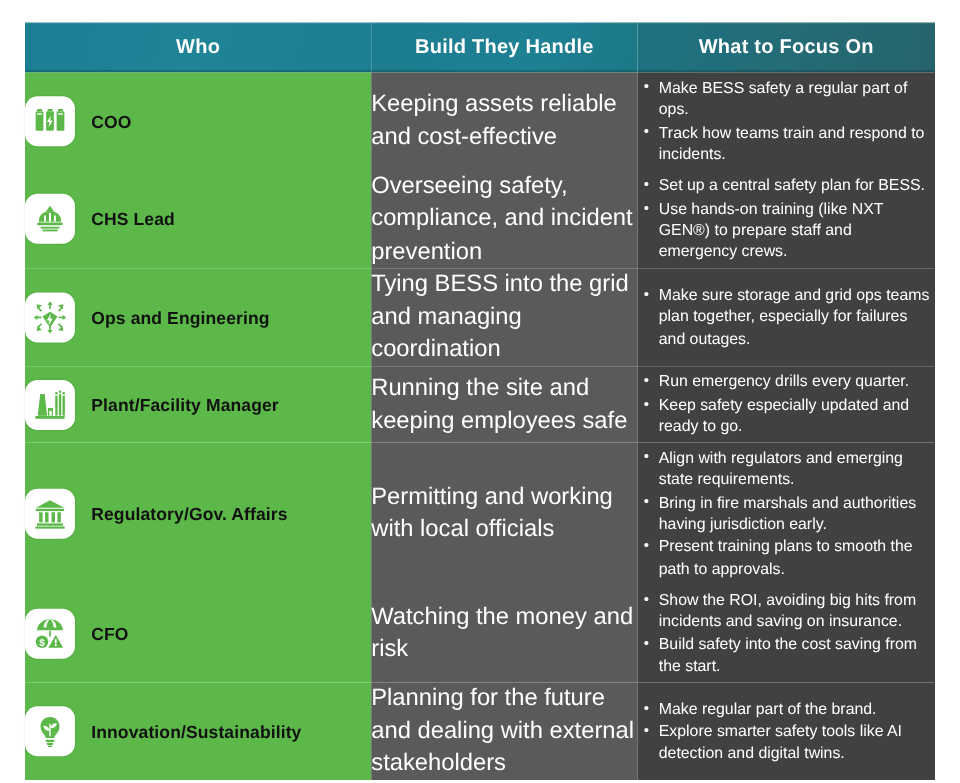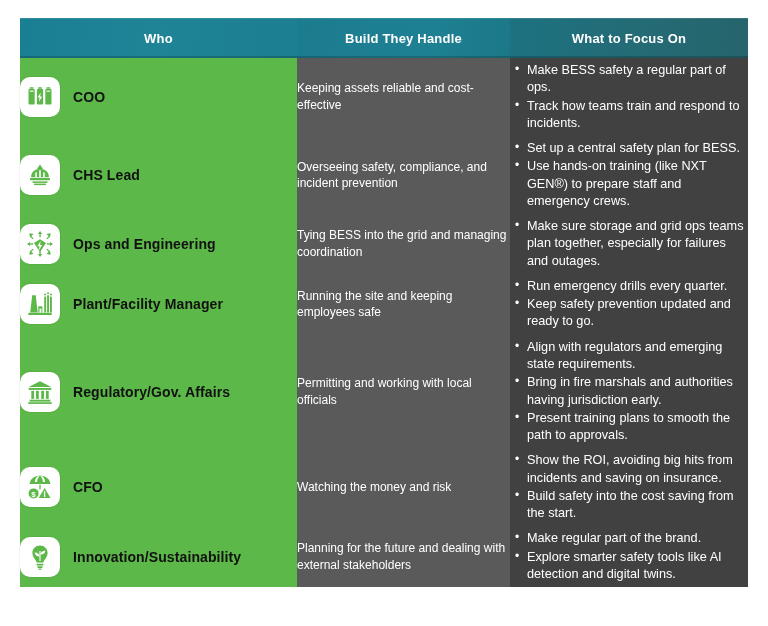--- a/index.html
+++ b/index.html
@@ -27,21 +27,21 @@
     table-layout: fixed;
     background: #ffffff;
   }
   
   .thead th {
     padding: 0;
     border: 0;
     height: 40px;
     vertical-align: middle;
     color: #ffffff;
-    font-size: 13px;
+    font-size: 16px;
     font-weight: bold;
     letter-spacing: .2px;
     text-align: center;
     box-shadow: inset 0 -2px 0 rgba(0,0,0,.18), inset 0 1px 0 rgba(255,255,255,.10);
   }
   .th-who {
     background: linear-gradient(100deg, #1b7f93 0%, #1e8496 48%, #1d7f91 100%);
     border-right: 2px solid #ffffff;
   }
   .th-handle {
@@ -62,21 +62,21 @@
     border-right: 2px solid #ffffff;
     border-bottom: 2px solid #ffffff;
     padding: 10px 8px 10px 14px;
   }
   .c-handle {
     background: #5a5a5a;
     color: #ffffff;
     border-right: 2px solid #ffffff;
     border-bottom: 2px solid #ffffff;
     padding: 10px 16px;
-    font-size: 12px;
+    font-size: 19px;
     line-height: 1.38;
   }
   .c-focus {
     background: #414141;
     color: #ffffff;
     border-bottom: 2px solid #ffffff;
     padding: 9px 10px 9px 12px;
     font-size: 12.7px;
     line-height: 1.36;
   }
@@ -265,21 +265,21 @@
       <rect fill="#ffffff" x="12.5" y="17.6" width="1.9" height="3.9"></rect>
     </svg>
               </span>
               <span class="who-label">Plant/Facility Manager</span>
             </div>
           </td>
           <td class="c-handle">Running the site and keeping employees safe</td>
           <td class="c-focus">
             <ul class="bullets">
               <li>Run emergency drills every quarter.</li>
-              <li>Keep safety prevention updated and ready to go.</li>
+              <li>Keep safety especially updated and ready to go.</li>
             </ul>
           </td>
         </tr>
         <tr>
           <td class="c-who">
             <div class="who-inner">
               <span class="icon-badge">
     <svg width="26" height="26" viewBox="0 0 26 26" aria-hidden="true">
       <g fill="#5cb848">
         <polygon points="13,2.2 24.3,8.1 1.7,8.1"></polygon>

